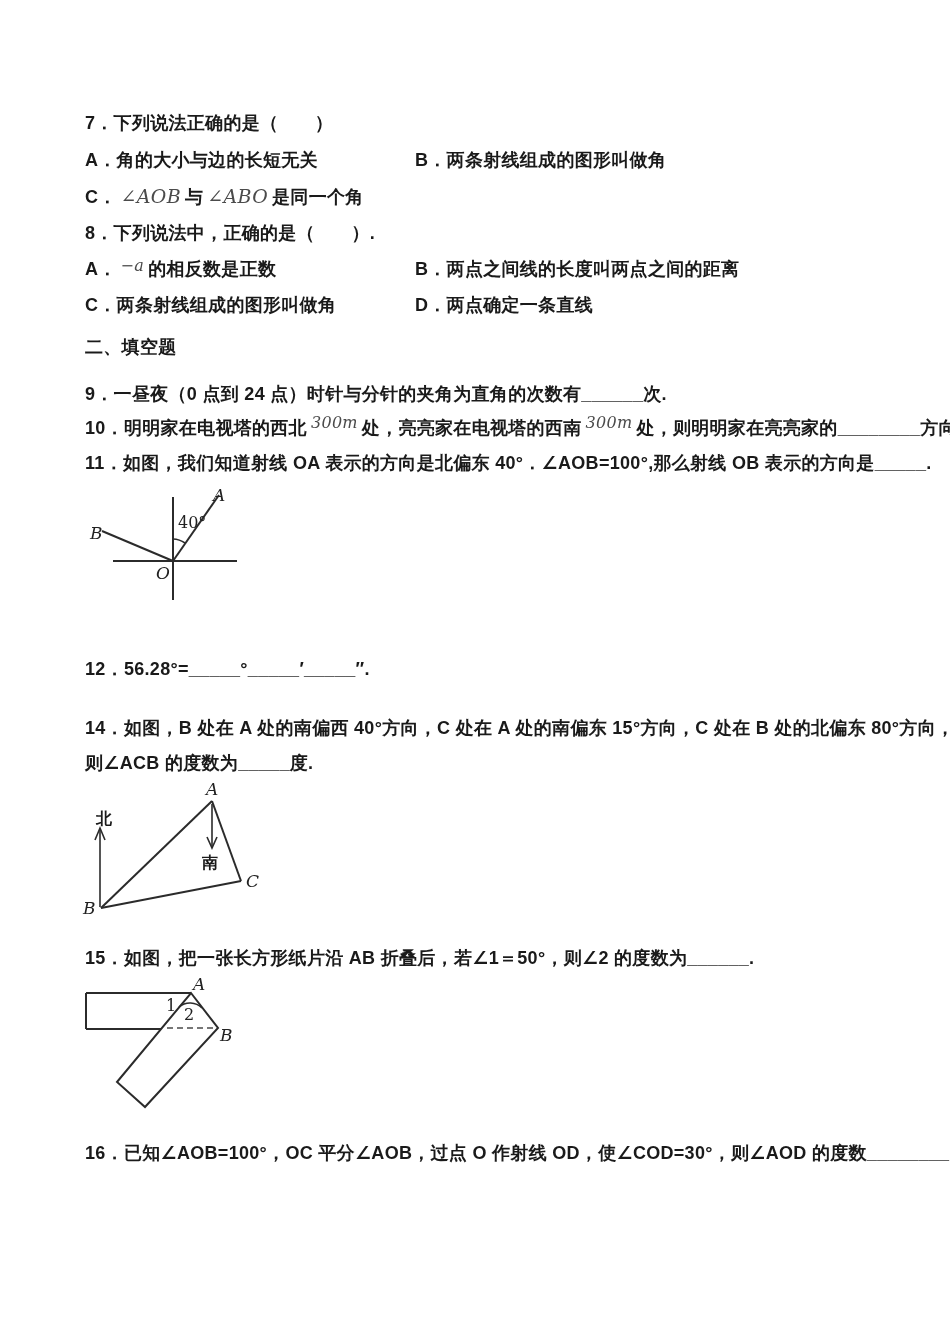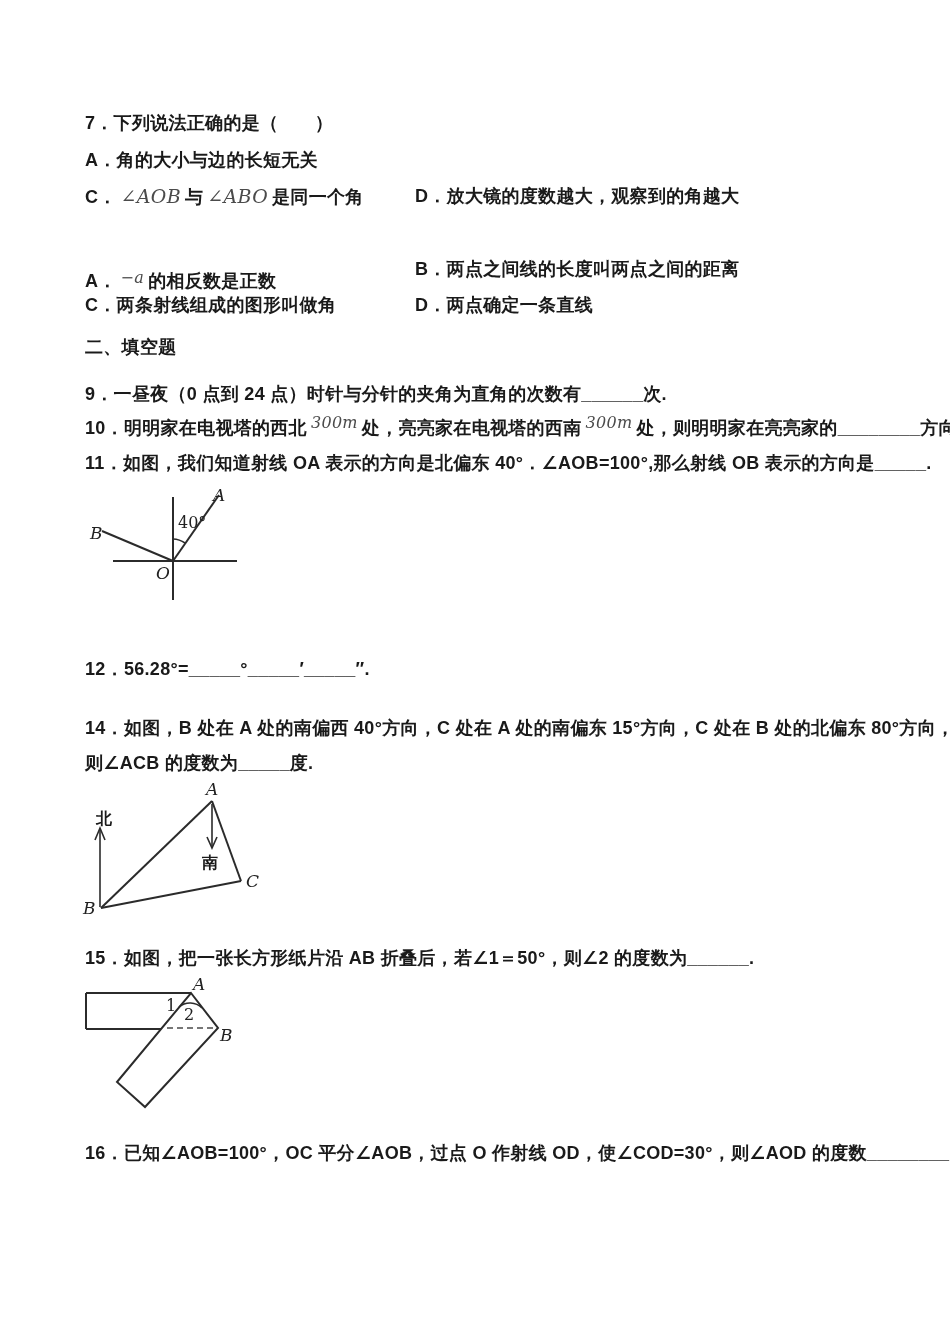--- a/index.html
+++ b/index.html
@@ -52,26 +52,27 @@
     font-weight:700;font-size:16px;fill:#1a1a1a;stroke:none;
   }
 </style>
 </head>
 <body>
 
 <div class="page">
 
   <div class="line" style="top:112px">7．下列说法正确的是（　　）</div>
   <div class="line" style="top:149px">A．角的大小与边的长短无关</div>
+  <div class="line col2" style="top:149px">B．两条射线组成的图形叫做角</div>
   <div class="line" style="top:185px">
     <span>C．</span><span class="fm fm-angle">∠AOB</span><span>与</span><span class="fm fm-angle">∠ABO</span><span>是同一个角</span>
   </div>
-  <div class="line col2" style="top:185px">D．放大镜的度数越大，观察到的角越大</div>
 
-  <div class="line" style="top:270px">
+  <div class="line" style="top:222px">8．下列说法中，正确的是（　　）.</div>
+  <div class="line" style="top:258px">
     <span>A．</span><span class="fm fm-raise-sm">−a</span><span>的相反数是正数</span>
   </div>
   <div class="line col2" style="top:258px">B．两点之间线的长度叫两点之间的距离</div>
   <div class="line" style="top:294px">C．两条射线组成的图形叫做角</div>
   <div class="line col2" style="top:294px">D．两点确定一条直线</div>
 
   <div class="line" style="top:336px">二、填空题</div>
 
   <div class="line" style="top:383px">9．一昼夜（0 点到 24 点）时针与分针的夹角为直角的次数有______次.</div>
 

